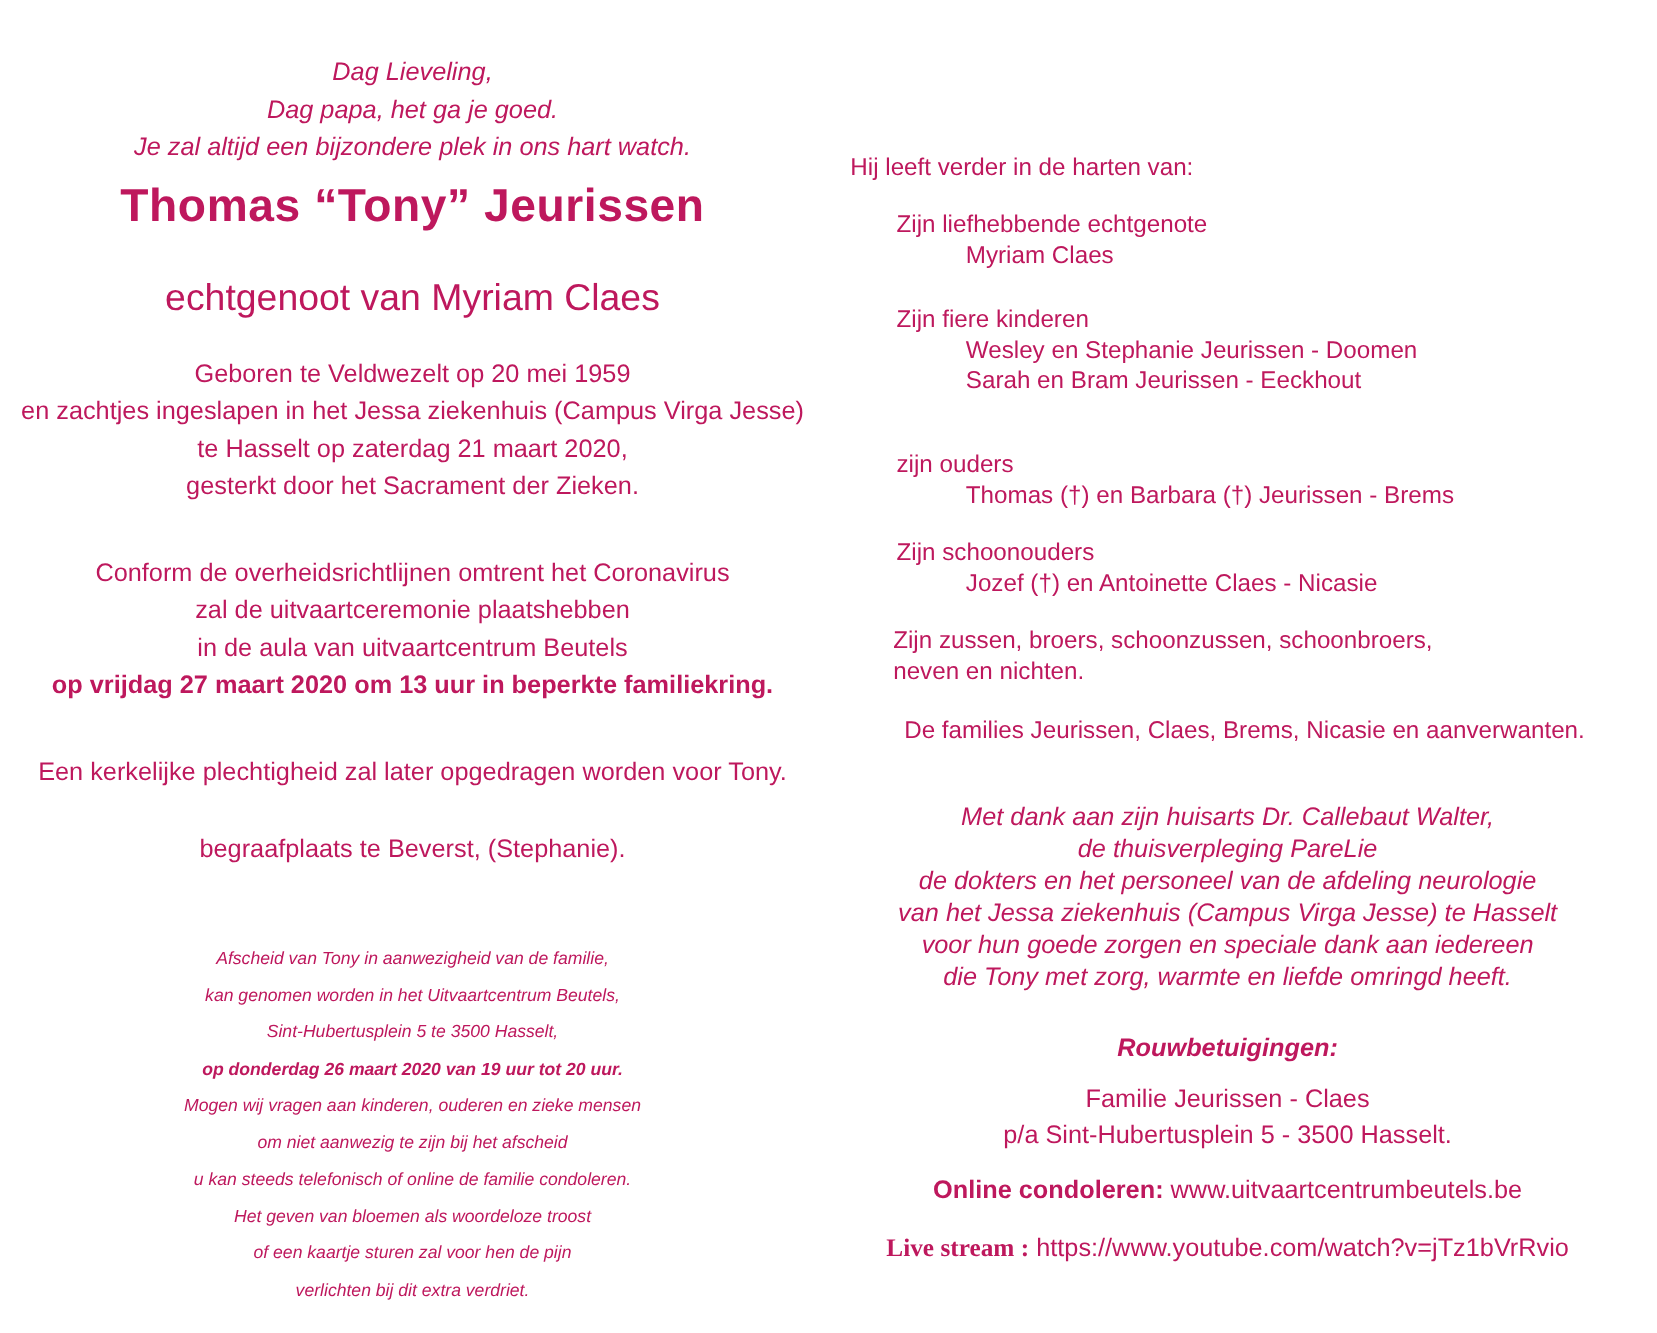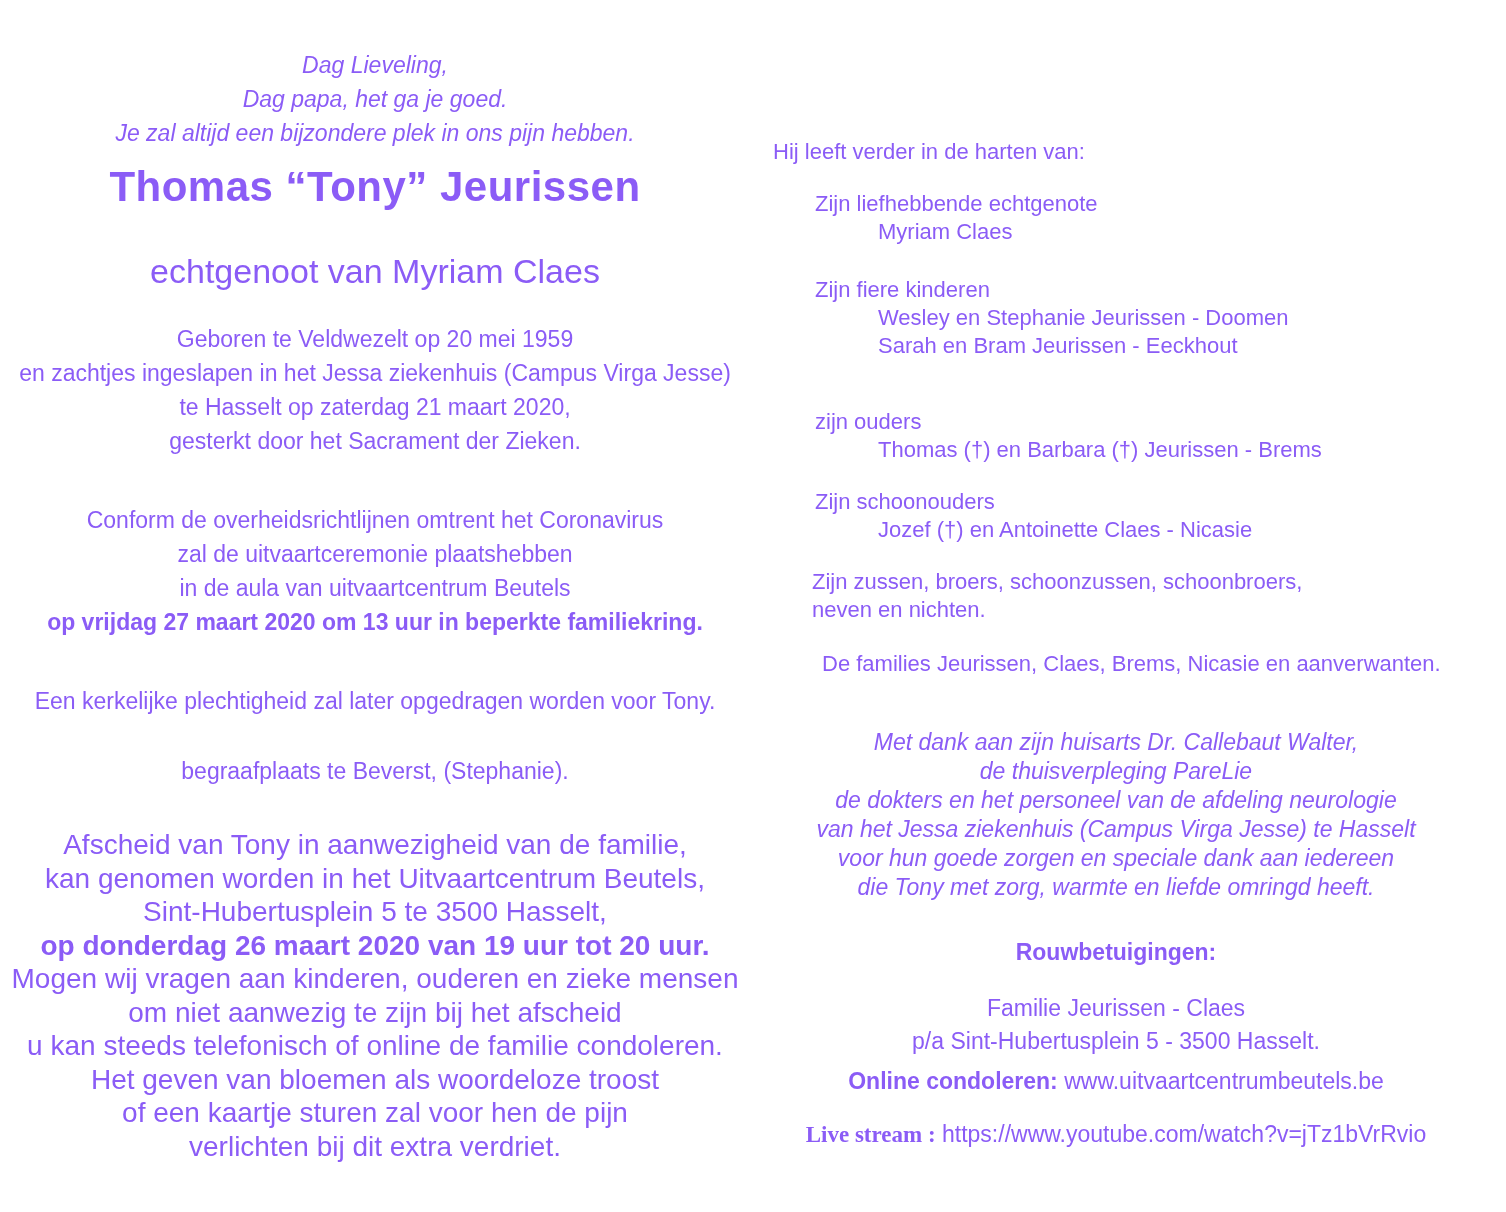--- a/index.html
+++ b/index.html
@@ -7,21 +7,21 @@
     padding: 0;
     background: #ffffff;
   }
   .page {
     position: relative;
     width: 1506px;
     height: 1208px;
     background: #ffffff;
     overflow: hidden;
     font-family: "Liberation Sans", sans-serif;
-    color: #8b5cf6;
+    color: #be185d;
   }
   .block { position: absolute; }
   .line { white-space: nowrap; }
 
   
   .left-col {
     left: 10px;
     top: 0;
     width: 730px;
     text-align: center;
@@ -44,22 +44,23 @@
   }
   .body-22 {
     font-size: 23px;
     line-height: 34px;
   }
   .birth-block   { top: 322px; }
   .ceremony-block{ top: 503px; }
   .church-line   { top: 684px; }
   .burial-block  { top: 754px; }
   .farewell-block{
-    top: 828px;
-    font-size: 28px;
+    top: 855px;
+    font-style: italic;
+    font-size: 16px;
     line-height: 33.5px;
   }
   .bold-line { font-weight: bold; }
 
   
   .right-col {
     left: 760px;
     top: 0;
     width: 712px;
   }
@@ -85,21 +86,22 @@
     line-height: 29px;
   }
   .condolences-block {
     top: 936px;
     width: 712px;
     text-align: center;
   }
   .condolences-title {
     font-size: 24px;
     font-weight: bold;
-    margin-bottom: 23px;
+    margin-bottom: 13px;
+    font-style: italic;
   }
   .condolences-block .line {
     font-size: 23px;
     line-height: 33px;
   }
   .online-line {
     top: 1068px;
     width: 712px;
     text-align: center;
     font-size: 23px;
@@ -117,21 +119,21 @@
   }
 </style>
 </head>
 <body>
 
 <div class="page">
 
   <div class="block left-col opening">
     <div class="line">Dag Lieveling,</div>
     <div class="line">Dag papa, het ga je goed.</div>
-    <div class="line">Je zal altijd een bijzondere plek in ons pijn hebben.</div>
+    <div class="line">Je zal altijd een bijzondere plek in ons hart watch.</div>
   </div>
 
   <div class="block left-col deceased-name">
     <div class="line">Thomas “Tony” Jeurissen</div>
   </div>
 
   <div class="block left-col relation">
     <div class="line">echtgenoot van Myriam Claes</div>
   </div>
 

